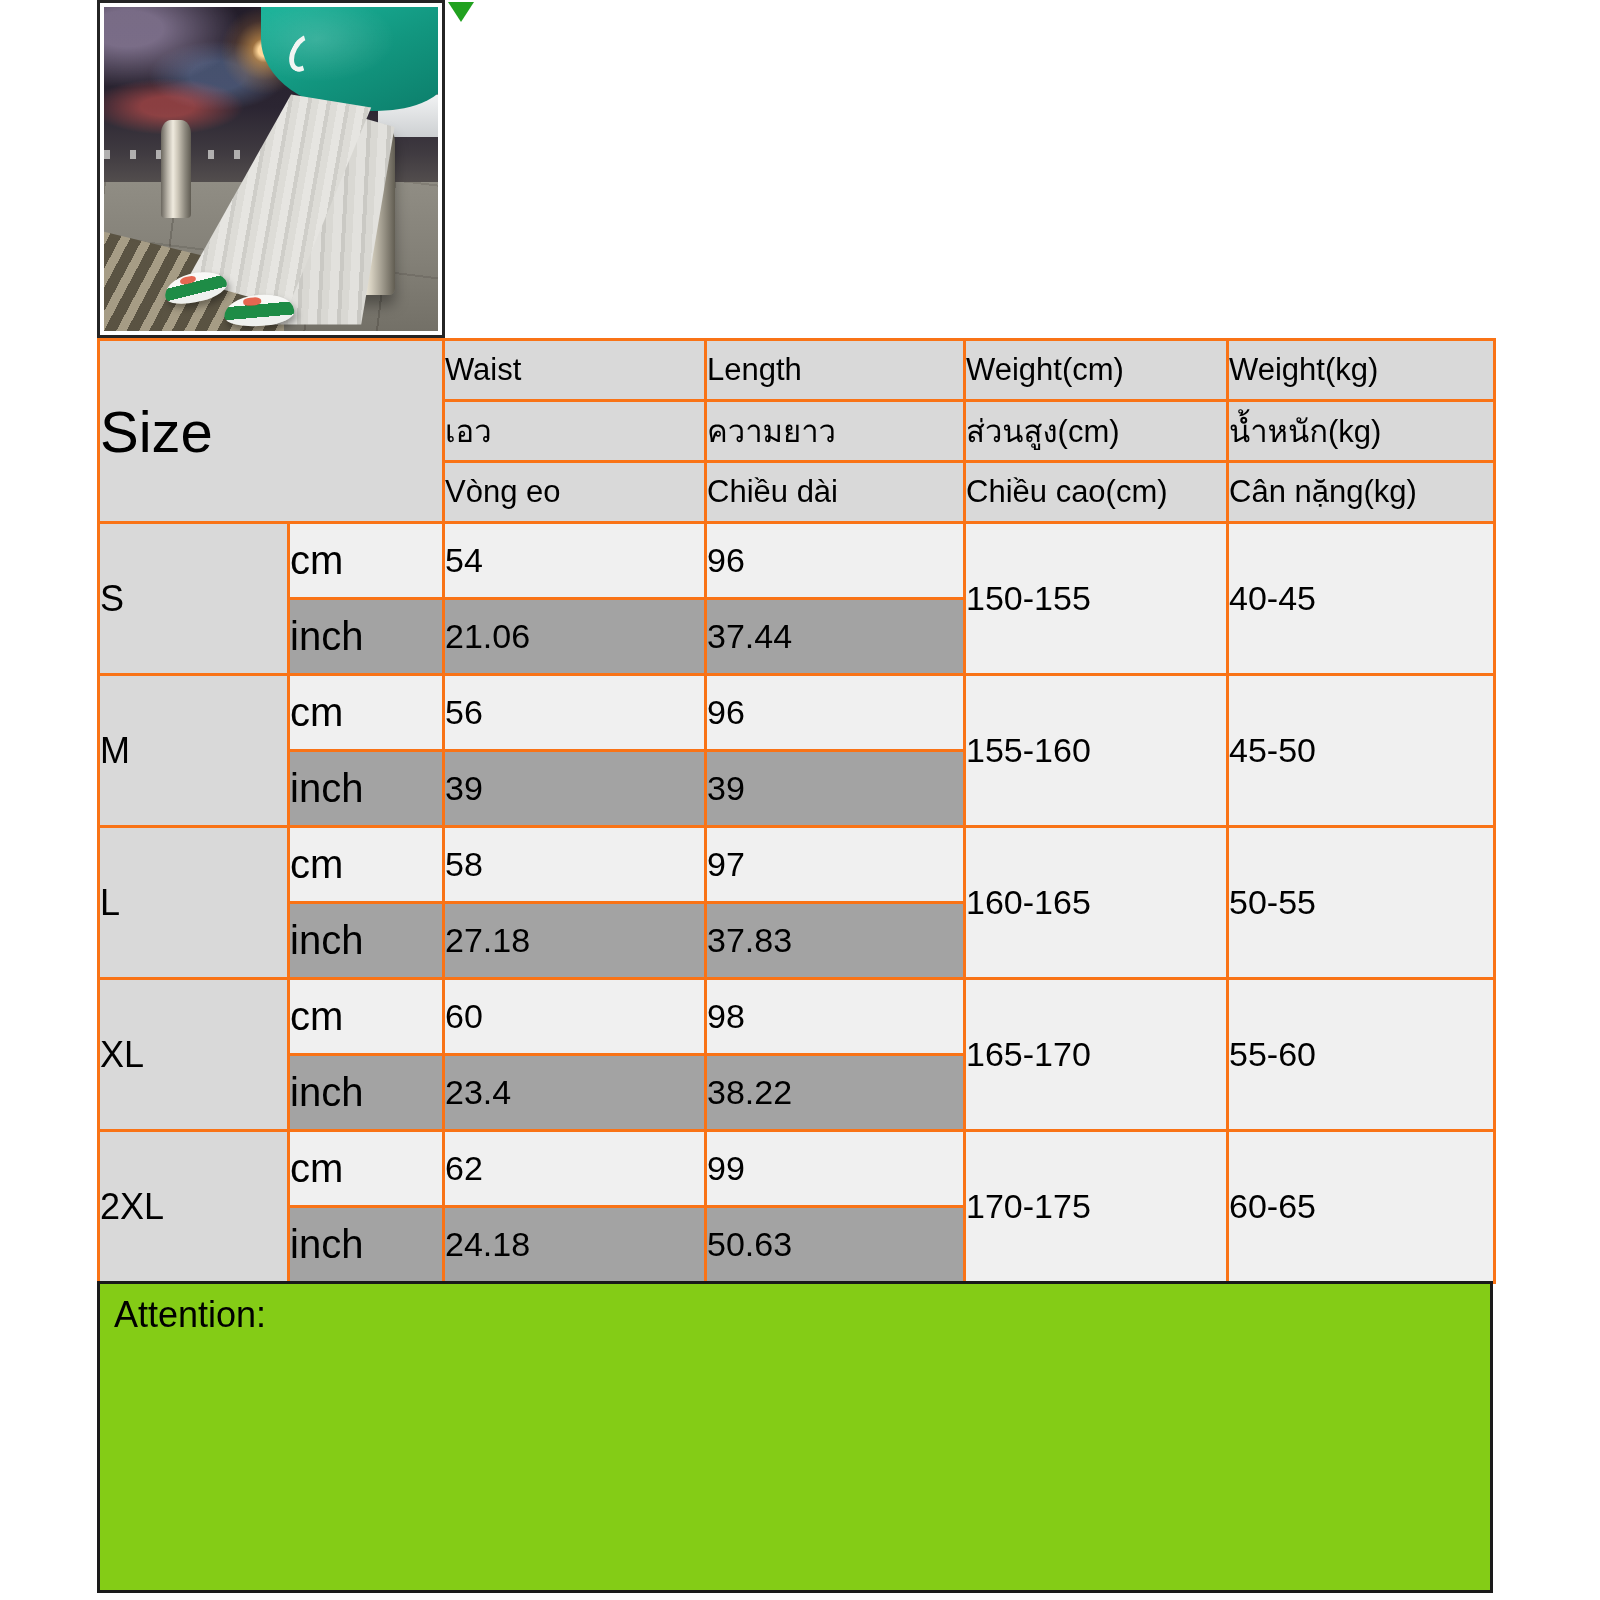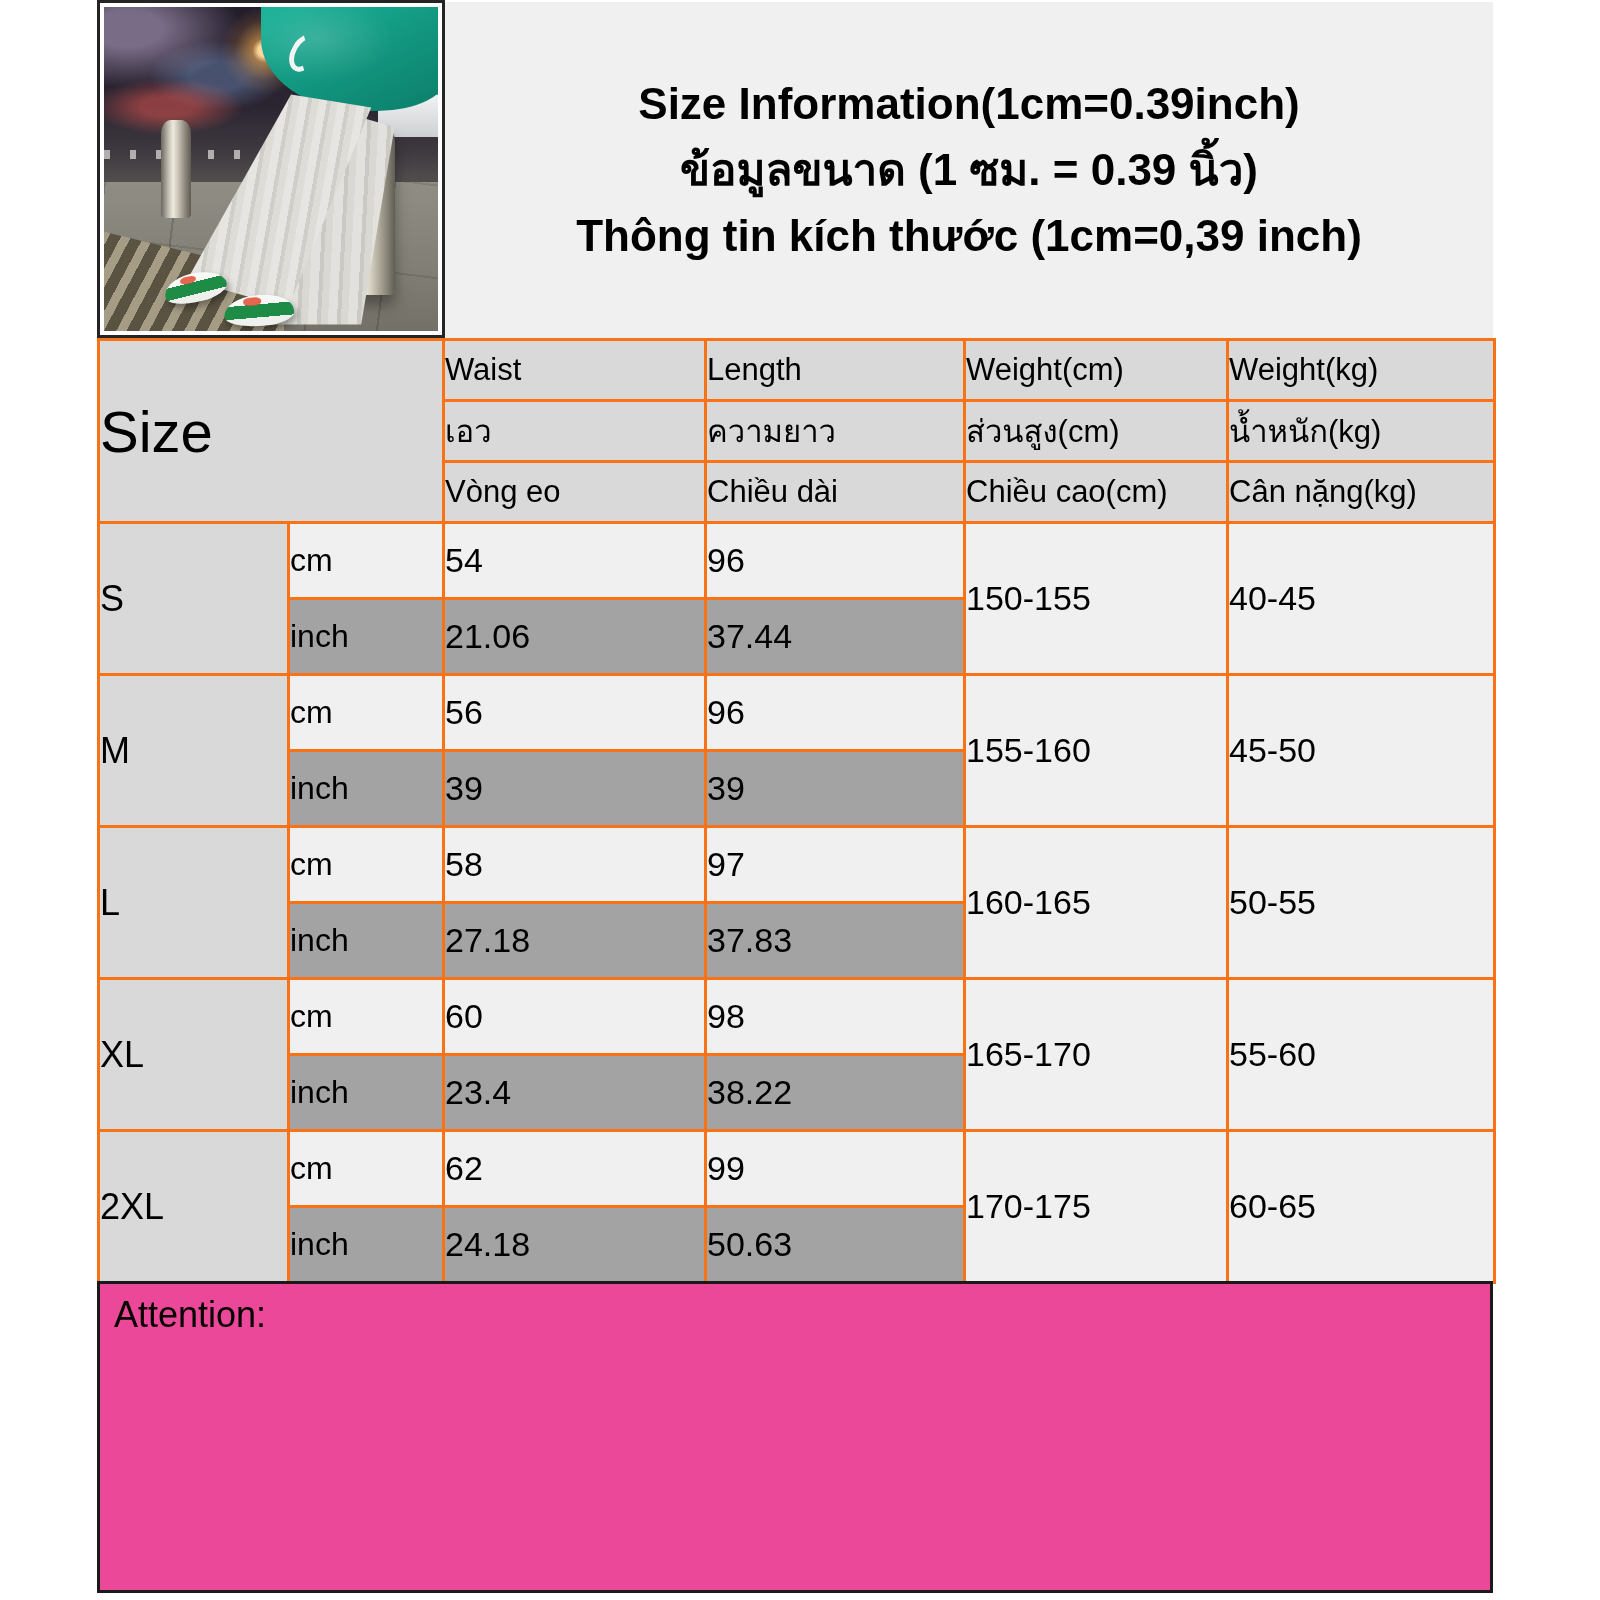--- a/index.html
+++ b/index.html
@@ -70,27 +70,27 @@
   table.size-table{position:absolute;left:97px;top:338px;width:1396px;border-collapse:collapse;table-layout:fixed;}
   .size-table td{border:3px solid #f97316;text-align:left;vertical-align:middle;padding:0;
     font-weight:normal;overflow:hidden;}
   .hdr-row{height:61px;}
   .body-row{height:76px;}
   .cell-hdr{background:#d9d9d9;font-size:31px;}
   .cell-size-big{background:#d9d9d9;font-size:58px;}
   .cell-row-label{background:#d9d9d9;font-size:36px;}
   .cell-shaded{background:#f0f0f0;}
   .cell-white{background:#a3a3a3;}
-  .cell-unit{font-size:32px;}
+  .cell-unit{font-size:40px;}
   .cell-num{font-size:34px;}
   .cell-range{background:#f0f0f0;font-size:34px;margin-left:41px;}
 
   
   .attention-box{position:absolute;left:97px;top:1281px;width:1396px;height:312px;box-sizing:border-box;
-    border:3px solid #1a1a1a;background:#ec4899;padding:8px 14px;font-size:36px;line-height:1.27;}
+    border:3px solid #1a1a1a;background:#84cc16;padding:8px 14px;font-size:36px;line-height:1.27;}
   .attention-box p{margin:0;}
 </style>
 </head>
 <body>
 
 <div class="page">
 
   <div class="photo-frame" role="img" aria-label="Model sitting on a steel bollard on a night city street wearing a green sweatshirt, light gray wide-leg pants and green-white sneakers">
     <div class="photo-scene">
       <div class="night-city"></div>
@@ -104,25 +104,20 @@
       <div class="sweatshirt-logo"></div>
       <div class="pants-leg-back"></div>
       <div class="pants-leg-front"></div>
       <div class="shoe shoe-left"></div>
       <div class="shoe shoe-right"></div>
     </div>
   </div>
 
   <div class="green-triangle"></div>
 
-  <div class="title-band">
-    <div class="title-line">Size Information(1cm=0.39inch)</div>
-    <div class="title-line">ข้อมูลขนาด (1 ซม. = 0.39 นิ้ว)</div>
-    <div class="title-line">Thông tin kích thước (1cm=0,39 inch)</div>
-  </div>
 
   <table class="size-table">
     <colgroup>
       <col style="width:190px">
         <col style="width:155px">
         <col style="width:262px">
       <col style="width:259px">
         <col style="width:263px">
         <col style="width:267px">
     </colgroup>

